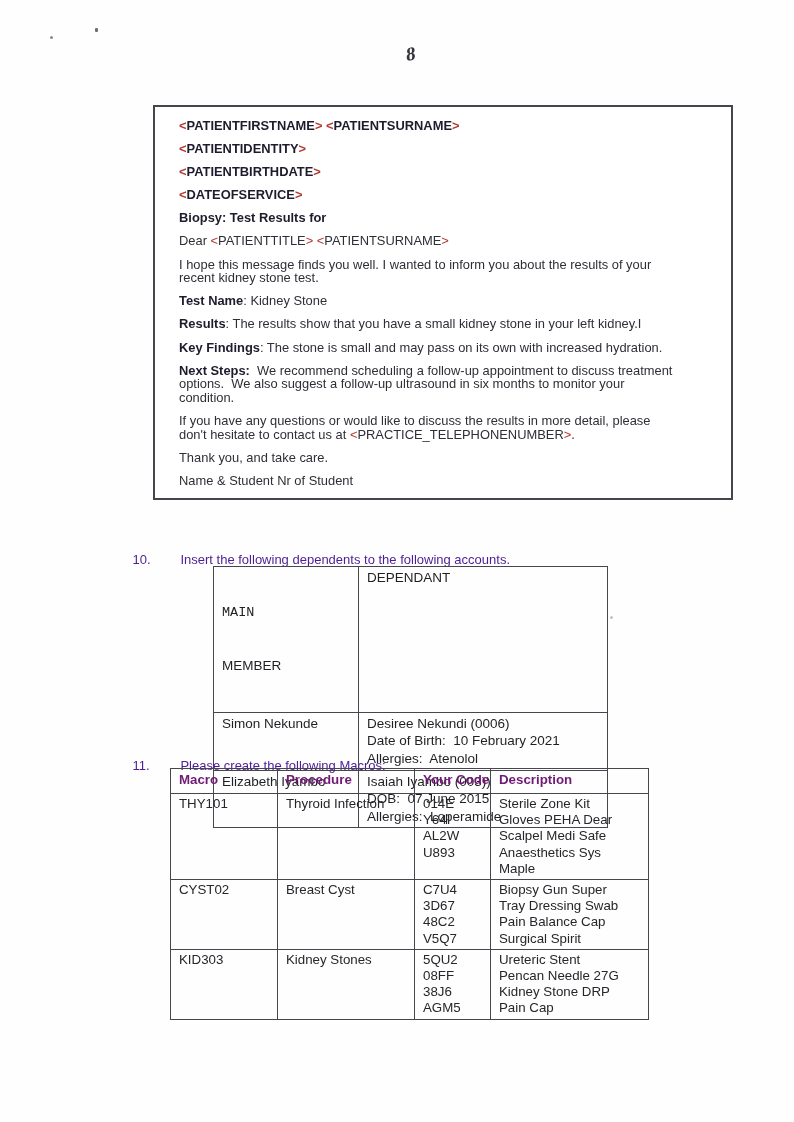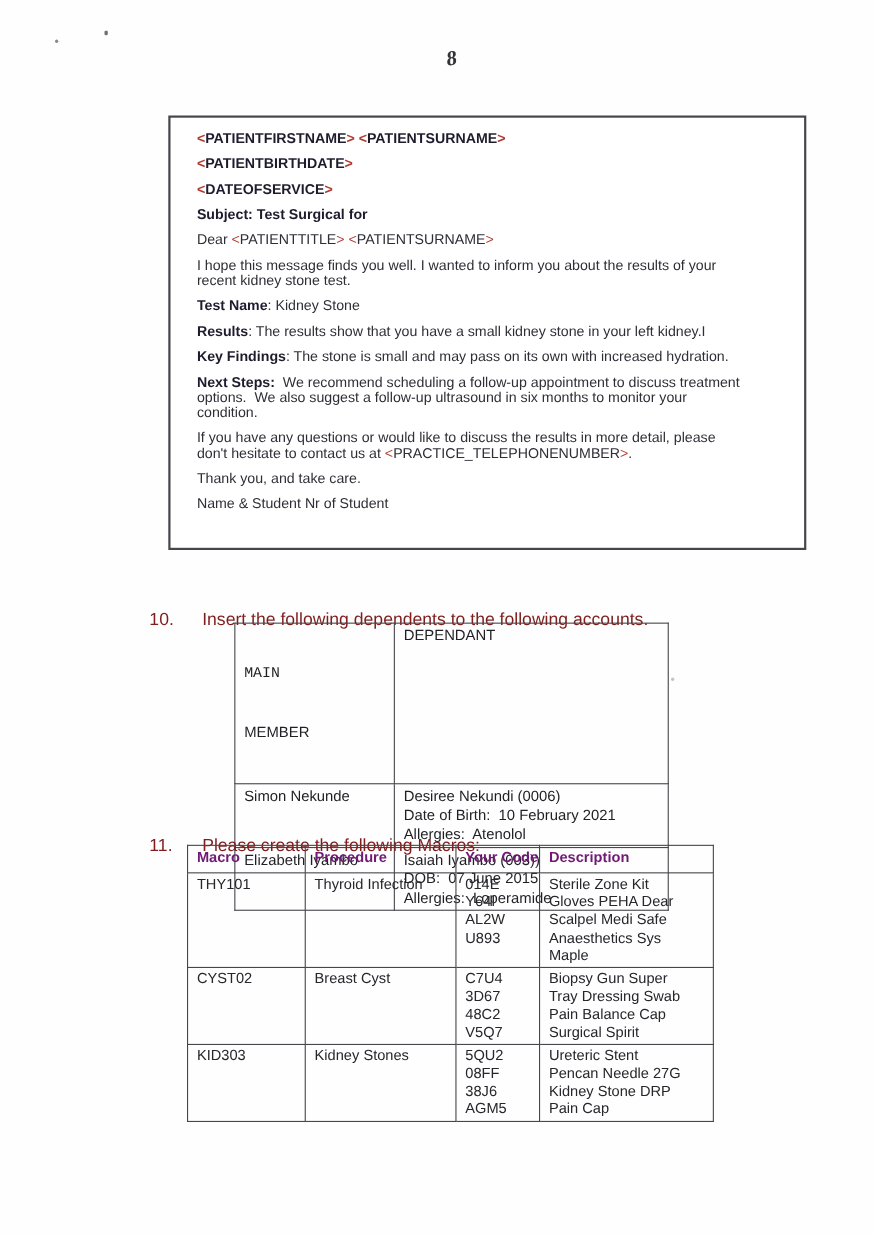--- a/index.html
+++ b/index.html
@@ -24,21 +24,21 @@
     border:2px solid #45454c;box-sizing:border-box;
     padding:12px 30px 0 24px;background:#fff;
   }
   .letter-box .p{margin:0 0 9.4px 0;font-size:12.9px;line-height:13.7px;color:#2e2e36;}
   .letter-box .line{white-space:pre;}
   .letter-box .b{font-weight:bold;color:#1e1b2d;}
   .letter-box .red{color:#b23a31;}
   .letter-box .b.red{color:#b23a31;}
 
   
-  .section-item{position:absolute;font-size:16px;color:#7f1d1d;white-space:pre;}
+  .section-item{position:absolute;font-size:13px;color:#4c1d95;white-space:pre;}
   .section-item .num{display:inline-block;width:48px;}
 
   
   table.tbl{position:absolute;border-collapse:collapse;table-layout:fixed;background:transparent;}
   table.tbl th,table.tbl td{
     border:1.5px solid #46464c;vertical-align:top;text-align:left;
     font-weight:normal;box-sizing:border-box;white-space:pre;
   }
 
   
@@ -62,27 +62,30 @@
   <div class="speck" style="left:95px;top:28px;width:3px;height:4px;background:#6f6f6f;border-radius:1px;"></div>
   <div class="speck" style="left:610px;top:616px;width:3px;height:3px;background:#c2c2c2;"></div>
   <div class="page-mark">8</div>
 
   <div class="letter-box">
     <div>
         <div class="p">
           <div class="line"><span class="b red">&lt;</span><span class="b">PATIENTFIRSTNAME</span><span class="b red">&gt;</span><span class="b"> </span><span class="b red">&lt;</span><span class="b">PATIENTSURNAME</span><span class="b red">&gt;</span></div>
         </div>
         <div class="p">
+          <div class="line"><span class="b red">&lt;</span><span class="b">PATIENTIDENTITY</span><span class="b red">&gt;</span></div>
+        </div>
+        <div class="p">
           <div class="line"><span class="b red">&lt;</span><span class="b">PATIENTBIRTHDATE</span><span class="b red">&gt;</span></div>
         </div>
         <div class="p">
           <div class="line"><span class="b red">&lt;</span><span class="b">DATEOFSERVICE</span><span class="b red">&gt;</span></div>
         </div>
         <div class="p">
-          <div class="line"><span class="b">Subject: Test Surgical for</span></div>
+          <div class="line"><span class="b">Biopsy: Test Results for</span></div>
         </div>
         <div class="p">
           <div class="line"><span>Dear </span><span class="red">&lt;</span><span>PATIENTTITLE</span><span class="red">&gt;</span><span> </span><span class="red">&lt;</span><span>PATIENTSURNAME</span><span class="red">&gt;</span></div>
         </div>
         <div class="p">
           <div class="line"><span>I hope this message finds you well. I wanted to inform you about the results of your</span></div>
           <div class="line"><span>recent kidney stone test.</span></div>
         </div>
         <div class="p">
           <div class="line"><span class="b">Test Name</span><span>: Kidney Stone</span></div>

